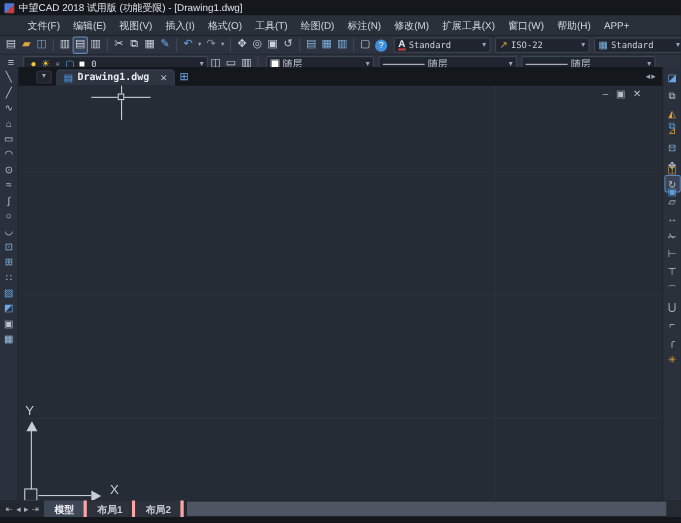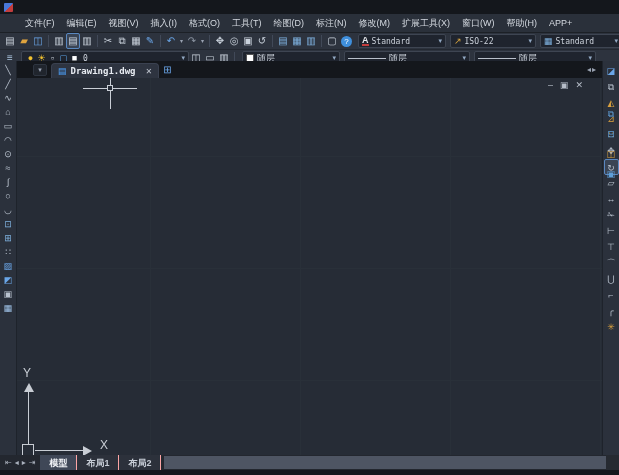--- a/index.html
+++ b/index.html
@@ -71,33 +71,34 @@
   .ucs-vline { position:absolute; left:11px; top:313px; width:1px; height:54px; background:#c8cdd4; }
   .ucs-varrow { position:absolute; left:7px; top:305px; width:0; height:0; border-left:5px solid transparent; border-right:5px solid transparent; border-bottom:9px solid #c8cdd4; }
   .ucs-hline { position:absolute; left:18px; top:372px; width:48px; height:1px; background:#c8cdd4; }
   .ucs-harrow { position:absolute; left:66px; top:368px; width:0; height:0; border-top:5px solid transparent; border-bottom:5px solid transparent; border-left:9px solid #c8cdd4; }
   .ucs-origin { position:absolute; left:5px; top:366px; width:12px; height:12px; border:1px solid #c8cdd4; }
 
   
   .layoutbar { position:absolute; left:0; top:455px; width:619px; height:15px; background:#23272f; display:flex; align-items:stretch; }
   .lnav { display:flex; align-items:center; gap:3px; padding:0 5px; color:#aab1bd; font-size:8px; }
   .ltabs { display:flex; align-items:stretch; }
-  .ltab { color:#c7cdd6; font-size:9px; font-weight:bold; padding:1px 9px 0; border-right:1px solid #fca5a5; display:flex; align-items:center; background:#2c313b; }
+  .ltab { color:#c7cdd6; font-size:9px; font-weight:bold; padding:1px 9px 0; border-right:3px solid #fca5a5; display:flex; align-items:center; background:#2c313b; }
   .ltab.active { background:#3f4757; color:#f2f4f8; }
   .hscroll { flex:1; background:#4e5563; margin:1px 0 1px 3px; }
   .hcorner { width:13px; background:#262a31; flex:none; }
   .bottom-edge { position:absolute; left:0; top:470px; width:619px; height:5px; background:#14171c; }
 </style>
 </head>
 <body>
 
 <div class="window">
 
   <div class="titlebar">
     <span class="app-logo"></span>
+    <span class="title-text">中望CAD 2018 试用版 (功能受限) - [Drawing1.dwg]</span>
   </div>
 
   <div class="menubar">
       <span class="menu-item">文件(F)</span>
       <span class="menu-item">编辑(E)</span>
       <span class="menu-item">视图(V)</span>
       <span class="menu-item">插入(I)</span>
       <span class="menu-item">格式(O)</span>
       <span class="menu-item">工具(T)</span>
       <span class="menu-item">绘图(D)</span>

